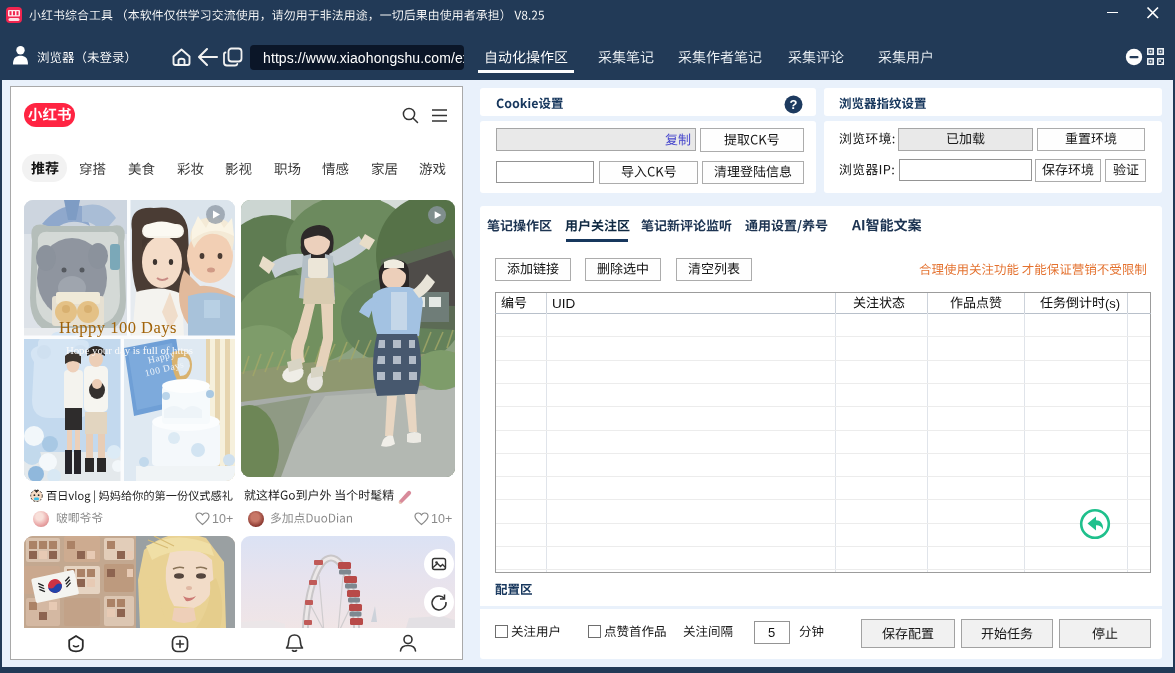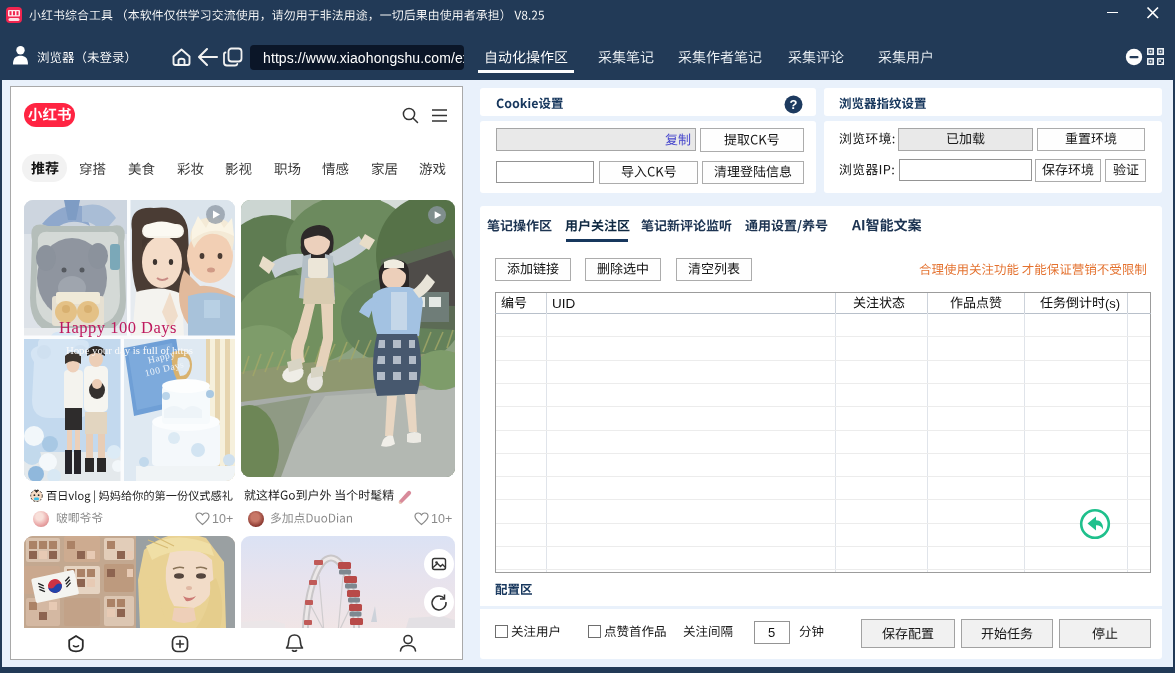--- a/index.html
+++ b/index.html
@@ -232,21 +232,21 @@
         <circle cx="205" cy="260" r="6" fill="#cfe0ee"></circle>
 <rect x="103" y="0" width="3.5" height="137" fill="#fbfcfd"></rect>
 <rect x="0" y="135.5" width="211" height="3.5" fill="#fbfcfd"></rect>
 <rect x="96.5" y="137" width="3.5" height="144" fill="#fbfcfd"></rect>
 </svg></div>
 <svg class="abs" style="left:206px;top:205px" width="19" height="19">
 <circle cx="9.5" cy="9.5" r="9.5" fill="#8e98a4" opacity="0.75"></circle>
 <path d="M7 5.5 L14 9.5 L7 13.5 Z" fill="#fff"></path>
     </svg>
 <div class="abs" style="left:24px;top:318px;width:188px;text-align:center;
- font-family:'Liberation Serif',serif;font-size:16.5px;color:#be185d;letter-spacing:0.5px">Happy 100 Days</div>
+ font-family:'Liberation Serif',serif;font-size:16.5px;color:#a16207;letter-spacing:0.5px">Happy 100 Days</div>
 <div class="abs" style="left:24px;top:344px;width:211px;text-align:center;
  font-family:'Liberation Serif',serif;font-size:10.8px;color:#fafafa">Hope your day is full of https</div>
 <div class="abs" style="left:141px;top:351px;width:44px;text-align:center;transform:rotate(-14deg);
  font-family:'Liberation Serif',serif;font-size:9.5px;color:#eef4fa;line-height:12px;letter-spacing:0.5px">Happy<br>100 Days</div>
 <svg style="position:absolute;left:46.0px;top:489.5px;overflow:visible" width="188" height="14">
       <path transform="translate(0,9.9)" d="M2 -6.3V0.9H2.8V0.2H8.5V0.9H9.4V-6.3H5.6C5.7 -6.8 5.9 -7.4 6 -8H10.5V-8.8H0.7V-8H5C5 -7.4 4.8 -6.8 4.7 -6.3ZM2.8 -2.7H8.5V-0.6H2.8ZM2.8 -3.5V-5.5H8.5V-3.5Z M14 -3.9H19.6V-0.8H14ZM14 -4.8V-7.8H19.6V-4.8ZM13.2 -8.6V0.8H14V0H19.6V0.7H20.5V-8.6Z M24.7 0H25.9L28.1 -6.1H27.1L25.9 -2.6C25.7 -2 25.5 -1.4 25.4 -0.8H25.3C25.1 -1.4 24.9 -2 24.8 -2.6L23.6 -6.1H22.5Z M30.3 0.1C30.6 0.1 30.8 0.1 30.9 0.1L30.8 -0.7C30.7 -0.7 30.6 -0.7 30.6 -0.7C30.4 -0.7 30.3 -0.8 30.3 -1.1V-8.9H29.3V-1.2C29.3 -0.3 29.6 0.1 30.3 0.1Z M34.8 0.1C36.3 0.1 37.6 -1 37.6 -3C37.6 -5.1 36.3 -6.2 34.8 -6.2C33.3 -6.2 32 -5.1 32 -3C32 -1 33.3 0.1 34.8 0.1ZM34.8 -0.7C33.8 -0.7 33.1 -1.6 33.1 -3C33.1 -4.4 33.8 -5.4 34.8 -5.4C35.9 -5.4 36.6 -4.4 36.6 -3C36.6 -1.6 35.9 -0.7 34.8 -0.7Z M41.3 2.8C43.2 2.8 44.4 1.8 44.4 0.7C44.4 -0.3 43.6 -0.8 42.2 -0.8H41C40.2 -0.8 40 -1 40 -1.4C40 -1.7 40.2 -1.9 40.4 -2.1C40.6 -2 41 -1.9 41.3 -1.9C42.5 -1.9 43.5 -2.7 43.5 -4C43.5 -4.6 43.3 -5 43 -5.3H44.3V-6.1H42.1C41.9 -6.2 41.6 -6.2 41.3 -6.2C40.1 -6.2 39 -5.4 39 -4.1C39 -3.3 39.4 -2.7 39.8 -2.4V-2.4C39.5 -2.2 39.1 -1.8 39.1 -1.3C39.1 -0.8 39.4 -0.4 39.7 -0.3V-0.2C39.1 0.1 38.8 0.6 38.8 1.2C38.8 2.2 39.8 2.8 41.3 2.8ZM41.3 -2.6C40.6 -2.6 40 -3.2 40 -4.1C40 -5 40.6 -5.5 41.3 -5.5C42 -5.5 42.6 -5 42.6 -4.1C42.6 -3.2 42 -2.6 41.3 -2.6ZM41.4 2.1C40.3 2.1 39.7 1.7 39.7 1C39.7 0.7 39.8 0.3 40.3 0C40.6 0.1 40.8 0.1 41.1 0.1H42.1C42.9 0.1 43.4 0.3 43.4 0.9C43.4 1.5 42.6 2.1 41.4 2.1Z M48.2 3.1H48.9V-9.4H48.2Z M56.9 -2.3V-1.5H61.4V-2.3ZM57.8 -7.3C57.7 -6.2 57.5 -4.7 57.4 -3.8H57.6L62.2 -3.8C62 -1.3 61.8 -0.3 61.5 -0C61.4 0.1 61.3 0.1 61.1 0.1C60.8 0.1 60.3 0.1 59.8 0C59.9 0.3 60 0.6 60 0.8C60.6 0.9 61.1 0.9 61.4 0.8C61.7 0.8 61.9 0.7 62.1 0.5C62.6 0.1 62.8 -1.1 63.1 -4.1C63.1 -4.2 63.1 -4.5 63.1 -4.5H61.7C61.9 -5.9 62.1 -7.6 62.1 -8.7L61.6 -8.8L61.4 -8.7H57.2V-8H61.3C61.2 -7 61 -5.6 60.9 -4.5H58.3C58.4 -5.3 58.5 -6.4 58.6 -7.2ZM56 -6.3C55.9 -4.8 55.6 -3.5 55.2 -2.5C54.8 -2.8 54.5 -3.1 54.2 -3.3C54.4 -4.2 54.6 -5.2 54.8 -6.3ZM53.3 -3.1C53.8 -2.7 54.3 -2.2 54.8 -1.7C54.4 -0.8 53.7 -0.2 53 0.2C53.2 0.4 53.4 0.7 53.5 0.9C54.3 0.4 54.9 -0.2 55.4 -1.1C55.8 -0.7 56.1 -0.3 56.3 -0L56.8 -0.7C56.6 -1 56.2 -1.4 55.8 -1.9C56.4 -3.1 56.7 -4.8 56.8 -7L56.3 -7.1L56.2 -7.1H55C55.1 -7.9 55.2 -8.7 55.3 -9.4L54.5 -9.4C54.5 -8.7 54.3 -7.9 54.2 -7.1H53.1V-6.3H54C53.8 -5.1 53.5 -4 53.3 -3.1Z M68.1 -2.3V-1.5H72.6V-2.3ZM69 -7.3C68.9 -6.2 68.7 -4.7 68.6 -3.8H68.8L73.4 -3.8C73.2 -1.3 73 -0.3 72.7 -0C72.6 0.1 72.5 0.1 72.3 0.1C72 0.1 71.5 0.1 71 0C71.1 0.3 71.2 0.6 71.2 0.8C71.8 0.9 72.3 0.9 72.6 0.8C72.9 0.8 73.1 0.7 73.3 0.5C73.8 0.1 74 -1.1 74.3 -4.1C74.3 -4.2 74.3 -4.5 74.3 -4.5H72.9C73.1 -5.9 73.3 -7.6 73.3 -8.7L72.8 -8.8L72.6 -8.7H68.4V-8H72.5C72.4 -7 72.2 -5.6 72.1 -4.5H69.5C69.6 -5.3 69.7 -6.4 69.8 -7.2ZM67.2 -6.3C67.1 -4.8 66.8 -3.5 66.4 -2.5C66 -2.8 65.7 -3.1 65.4 -3.3C65.6 -4.2 65.8 -5.2 66 -6.3ZM64.5 -3.1C65 -2.7 65.5 -2.2 66 -1.7C65.6 -0.8 64.9 -0.2 64.2 0.2C64.4 0.4 64.6 0.7 64.7 0.9C65.5 0.4 66.1 -0.2 66.6 -1.1C67 -0.7 67.3 -0.3 67.5 -0L68 -0.7C67.8 -1 67.4 -1.4 67 -1.9C67.6 -3.1 67.9 -4.8 68 -7L67.5 -7.1L67.4 -7.1H66.2C66.3 -7.9 66.4 -8.7 66.5 -9.4L65.7 -9.4C65.7 -8.7 65.5 -7.9 65.4 -7.1H64.3V-6.3H65.2C65 -5.1 64.7 -4 64.5 -3.1Z M75.4 -0.6 75.6 0.2C76.6 -0 78 -0.4 79.3 -0.7L79.3 -1.4C77.8 -1.1 76.4 -0.8 75.4 -0.6ZM75.6 -4.7C75.8 -4.8 76.1 -4.9 77.4 -5.1C76.9 -4.4 76.5 -3.8 76.3 -3.6C75.9 -3.2 75.7 -2.9 75.4 -2.8C75.5 -2.6 75.7 -2.2 75.7 -2C75.9 -2.2 76.3 -2.3 79.2 -2.9C79.2 -3 79.2 -3.4 79.2 -3.6L76.9 -3.2C77.8 -4.2 78.6 -5.4 79.4 -6.7L78.6 -7.1C78.4 -6.7 78.2 -6.2 77.9 -5.8L76.5 -5.7C77.2 -6.7 77.8 -7.9 78.3 -9L77.5 -9.4C77 -8.1 76.2 -6.6 76 -6.2C75.8 -5.9 75.6 -5.6 75.4 -5.6C75.5 -5.3 75.6 -4.9 75.6 -4.7ZM82 -9.4C81.5 -7.8 80.4 -6.2 79 -5.3C79.2 -5.1 79.5 -4.8 79.6 -4.7C79.9 -4.9 80.2 -5.2 80.5 -5.5V-5H84.1V-5.6C84.4 -5.3 84.7 -5 85.1 -4.8C85.2 -5 85.5 -5.3 85.7 -5.5C84.5 -6.1 83.4 -7.5 82.7 -8.8L82.8 -9.2ZM84 -5.7H80.8C81.4 -6.4 81.9 -7.2 82.3 -8C82.8 -7.2 83.4 -6.4 84 -5.7ZM80 -3.7V0.9H80.8V0.3H83.7V0.9H84.6V-3.7ZM80.8 -0.4V-2.9H83.7V-0.4Z M91.2 -4.6C90.9 -3.3 90.3 -1.9 89.6 -1.1C89.8 -1 90.2 -0.7 90.4 -0.6C91 -1.5 91.6 -3 92 -4.4ZM94.7 -4.4C95.3 -3.3 95.8 -1.7 96 -0.6L96.8 -0.9C96.6 -2 96.1 -3.5 95.4 -4.7ZM91.4 -9.4C91 -7.7 90.4 -6.1 89.5 -5.1C89.7 -4.9 90.1 -4.7 90.2 -4.5C90.6 -5.1 91 -5.7 91.3 -6.5H93V-0.1C93 0 93 0.1 92.8 0.1C92.7 0.1 92.2 0.1 91.6 0.1C91.8 0.3 91.9 0.7 92 0.9C92.6 0.9 93.1 0.9 93.4 0.7C93.7 0.6 93.8 0.3 93.8 -0.1V-6.5H96C95.9 -5.9 95.8 -5.3 95.7 -4.9L96.4 -4.7C96.6 -5.4 96.8 -6.3 96.9 -7.1L96.3 -7.3L96.2 -7.2H91.6C91.9 -7.9 92.1 -8.5 92.2 -9.2ZM89.1 -9.4C88.5 -7.7 87.4 -6 86.3 -4.9C86.5 -4.7 86.7 -4.3 86.8 -4.1C87.2 -4.5 87.6 -4.9 88 -5.5V0.9H88.8V-6.7C89.2 -7.5 89.6 -8.3 89.9 -9.1Z M103.5 -4.7C104.2 -3.9 104.9 -2.8 105.3 -2.1L106 -2.6C105.6 -3.2 104.8 -4.3 104.2 -5.1ZM100 -9.4C100 -8.9 99.8 -8.2 99.6 -7.6H98.3V0.6H99.1V-0.3H102.2V-7.6H100.4C100.6 -8.1 100.8 -8.7 101 -9.3ZM99.1 -6.9H101.5V-4.5H99.1ZM99.1 -1V-3.8H101.5V-1ZM104.1 -9.5C103.7 -7.9 103.1 -6.4 102.3 -5.4C102.5 -5.3 102.9 -5 103 -4.9C103.4 -5.4 103.8 -6.1 104.1 -6.9H106.9C106.8 -2.4 106.6 -0.6 106.3 -0.3C106.1 -0.1 106 -0.1 105.8 -0.1C105.5 -0.1 104.9 -0.1 104.1 -0.1C104.3 0.1 104.4 0.4 104.4 0.7C105 0.7 105.7 0.7 106.1 0.7C106.5 0.6 106.7 0.5 107 0.2C107.4 -0.3 107.6 -2.1 107.8 -7.2C107.8 -7.3 107.8 -7.6 107.8 -7.6H104.4C104.6 -8.2 104.7 -8.7 104.9 -9.3Z M110.4 -4.5C110.4 -3.7 110.2 -2.7 110 -2H113C112.1 -1 110.7 -0.2 109.3 0.2C109.5 0.4 109.8 0.7 109.9 0.9C111.2 0.4 112.7 -0.6 113.7 -1.7V0.9H114.5V-2H117.8C117.6 -1 117.5 -0.6 117.4 -0.4C117.3 -0.3 117.2 -0.3 117 -0.3C116.8 -0.3 116.2 -0.3 115.7 -0.4C115.8 -0.2 115.9 0.2 115.9 0.4C116.5 0.4 117.1 0.4 117.3 0.4C117.7 0.4 117.9 0.3 118 0.1C118.3 -0.1 118.5 -0.8 118.6 -2.4C118.7 -2.5 118.7 -2.7 118.7 -2.7H114.5V-3.8H118.3V-6.2H110V-5.5H113.7V-4.5ZM111.1 -3.8H113.7V-2.7H111ZM114.5 -5.5H117.5V-4.5H114.5ZM110.9 -9.5C110.5 -8.4 109.9 -7.4 109.1 -6.7C109.3 -6.6 109.6 -6.4 109.8 -6.3C110.2 -6.7 110.6 -7.2 111 -7.8H111.6C111.8 -7.3 112.1 -6.8 112.2 -6.4L112.9 -6.7C112.8 -7 112.6 -7.4 112.4 -7.8H114.2V-8.4H111.4C111.5 -8.7 111.6 -9 111.7 -9.3ZM115.3 -9.5C115 -8.4 114.4 -7.4 113.8 -6.8C114 -6.7 114.3 -6.5 114.5 -6.4C114.8 -6.7 115.2 -7.2 115.5 -7.8H116.2C116.6 -7.4 117 -6.8 117.1 -6.4L117.8 -6.7C117.7 -7 117.4 -7.4 117.2 -7.8H119.2V-8.4H115.8C115.9 -8.7 116 -9 116.1 -9.3Z M120.3 -4.8V-3.9H130.5V-4.8Z M139.4 -9.2 138.6 -9C139.1 -6.9 139.9 -5.5 141.3 -4.3C141.4 -4.6 141.6 -4.9 141.8 -5C140.6 -6 139.9 -7.2 139.4 -9.2ZM133.9 -9.4C133.3 -7.7 132.4 -6 131.3 -4.9C131.5 -4.7 131.7 -4.3 131.8 -4.1C132.1 -4.4 132.5 -4.8 132.8 -5.3V0.9H133.6V-6.7C134 -7.5 134.4 -8.3 134.7 -9.1ZM136.6 -9.1C136.1 -7.4 135.3 -5.9 134.1 -5C134.3 -4.8 134.6 -4.4 134.7 -4.2C134.9 -4.4 135.2 -4.7 135.4 -5V-4.2H136.8C136.6 -2 135.9 -0.6 134.3 0.3C134.5 0.4 134.8 0.8 134.9 0.9C136.6 -0.1 137.4 -1.7 137.6 -4.2H139.7C139.5 -1.4 139.4 -0.3 139.1 -0.1C139 0.1 138.9 0.1 138.7 0.1C138.5 0.1 138.1 0.1 137.5 0C137.7 0.2 137.8 0.6 137.8 0.8C138.3 0.8 138.8 0.8 139.1 0.8C139.4 0.8 139.6 0.7 139.8 0.4C140.2 0 140.3 -1.2 140.5 -4.6C140.5 -4.7 140.5 -5 140.5 -5H135.4C136.3 -6.1 137 -7.4 137.4 -8.9Z M148.2 -8.8C148.7 -8.1 149.3 -7.1 149.5 -6.5L150.2 -6.9C150 -7.5 149.4 -8.4 148.9 -9.2ZM151.5 -8.8C151.1 -6.4 150.5 -4.3 149.2 -2.6C148.1 -4.2 147.4 -6.2 147 -8.6L146.2 -8.5C146.7 -5.8 147.4 -3.6 148.7 -1.9C147.8 -1 146.7 -0.3 145.2 0.3C145.4 0.4 145.6 0.7 145.7 0.9C147.1 0.3 148.3 -0.4 149.2 -1.3C150 -0.3 151.1 0.4 152.4 0.9C152.5 0.7 152.8 0.4 153 0.2C151.7 -0.3 150.6 -1 149.8 -2C151.2 -3.7 151.9 -6 152.4 -8.6ZM145.1 -9.4C144.5 -7.7 143.5 -6 142.4 -4.9C142.5 -4.7 142.8 -4.3 142.8 -4.1C143.2 -4.5 143.6 -4.9 144 -5.4V0.9H144.8V-6.7C145.2 -7.5 145.6 -8.3 145.9 -9.1Z M161.3 -8.9C161.9 -8.5 162.6 -7.9 162.9 -7.4L163.5 -8C163.2 -8.4 162.4 -8.9 161.9 -9.3ZM159.7 -9.4C159.7 -8.7 159.7 -8 159.7 -7.3H154V-6.5H159.8C160.1 -2.3 161 0.9 162.9 0.9C163.7 0.9 164 0.3 164.2 -1.6C164 -1.7 163.6 -1.9 163.5 -2.1C163.4 -0.6 163.3 0 162.9 0C161.8 0 161 -2.7 160.7 -6.5H164V-7.3H160.6C160.6 -8 160.6 -8.7 160.6 -9.4ZM154 -0.3 154.3 0.6C155.7 0.2 157.8 -0.2 159.7 -0.7L159.6 -1.4L157.2 -0.9V-4H159.3V-4.8H154.4V-4H156.4V-0.8Z M167.2 -6.8V-6.2H170.7V-6.8ZM167.5 -2.1V-0.2C167.5 0.6 167.8 0.8 169.1 0.8C169.4 0.8 171.4 0.8 171.7 0.8C172.8 0.8 173.1 0.5 173.2 -1C173 -1 172.6 -1.1 172.4 -1.2C172.4 -0.1 172.3 0.1 171.7 0.1C171.2 0.1 169.5 0.1 169.2 0.1C168.5 0.1 168.3 0 168.3 -0.3V-2.1ZM169.2 -2.3C169.7 -1.7 170.4 -1 170.7 -0.5L171.4 -0.9C171.1 -1.4 170.4 -2.1 169.9 -2.6ZM173.1 -1.8C173.6 -1.1 174.1 -0.2 174.3 0.3L175.1 0C174.9 -0.5 174.3 -1.4 173.8 -2.1ZM166.2 -1.8C166 -1.2 165.5 -0.3 165.1 0.2L165.8 0.5C166.3 -0 166.7 -0.9 167 -1.5ZM168.1 -4.9H169.9V-3.8H168.1ZM167.4 -5.5V-3.1H170.5V-5.5ZM166 -8.3V-6.6C166 -5.5 165.9 -3.9 165.1 -2.7C165.2 -2.6 165.5 -2.3 165.7 -2.2C166.6 -3.4 166.8 -5.3 166.8 -6.6V-7.6H171.1C171.3 -6.3 171.6 -5.1 172 -4.2C171.6 -3.8 171 -3.4 170.5 -3C170.7 -2.9 171 -2.6 171.1 -2.5C171.5 -2.8 172 -3.1 172.4 -3.5C172.9 -2.8 173.5 -2.4 174.1 -2.4C174.9 -2.4 175.2 -2.8 175.3 -4.2C175.1 -4.3 174.8 -4.4 174.6 -4.6C174.6 -3.5 174.5 -3.1 174.2 -3.1C173.7 -3.1 173.3 -3.5 173 -4.1C173.6 -4.9 174.2 -5.8 174.5 -6.9L173.8 -7C173.5 -6.2 173.1 -5.5 172.6 -4.9C172.3 -5.6 172.1 -6.5 171.9 -7.6H175.2V-8.3H173.9L174.3 -8.6C174 -8.9 173.4 -9.2 172.9 -9.4L172.4 -9C172.8 -8.8 173.3 -8.5 173.6 -8.3H171.8C171.8 -8.6 171.8 -9 171.8 -9.4H171C171 -9 171 -8.6 171 -8.3Z M182 -9.3V-0.9C182 0.3 182.3 0.6 183.3 0.6C183.6 0.6 184.9 0.6 185.1 0.6C186.2 0.6 186.4 -0 186.5 -1.9C186.3 -1.9 185.9 -2.1 185.7 -2.3C185.7 -0.6 185.6 -0.2 185.1 -0.2C184.8 -0.2 183.7 -0.2 183.4 -0.2C182.9 -0.2 182.8 -0.3 182.8 -0.9V-9.3ZM177.8 -9C178.2 -8.6 178.7 -7.9 178.9 -7.5H176.6V-6.7H179.7C178.9 -5.2 177.5 -3.9 176.2 -3.1C176.3 -2.9 176.5 -2.5 176.5 -2.3C177.1 -2.7 177.8 -3.2 178.4 -3.8V0.9H179.2V-4C179.7 -3.4 180.3 -2.7 180.6 -2.3L181.1 -3C180.8 -3.3 179.8 -4.3 179.3 -4.8C179.9 -5.5 180.4 -6.4 180.7 -7.2L180.3 -7.5L180.1 -7.5H179L179.6 -7.9C179.4 -8.3 178.9 -9 178.5 -9.4Z" fill="#222"></path>
     </svg>
 <svg class="abs" style="left:29.5px;top:489px" width="13" height="13">
 <circle cx="6.5" cy="6.8" r="5.8" fill="#f6dcc4" stroke="#3a332e" stroke-width="1" stroke-dasharray="2 1.4"></circle>
 <path d="M4.5 1.8 Q6.5 0 8.5 1.8 Q7 3 6.5 4 Q6 3 4.5 1.8 Z" fill="#2c2622"></path>

